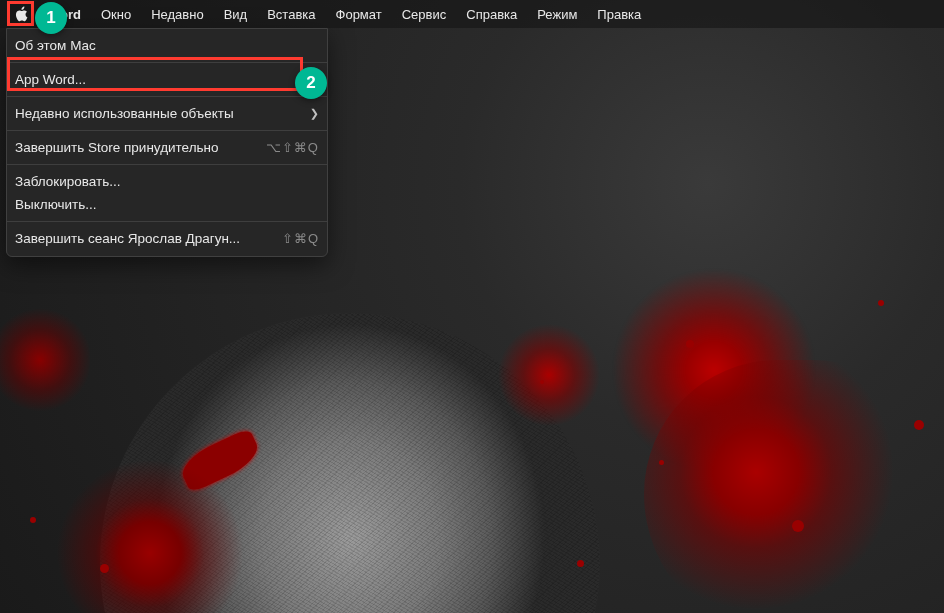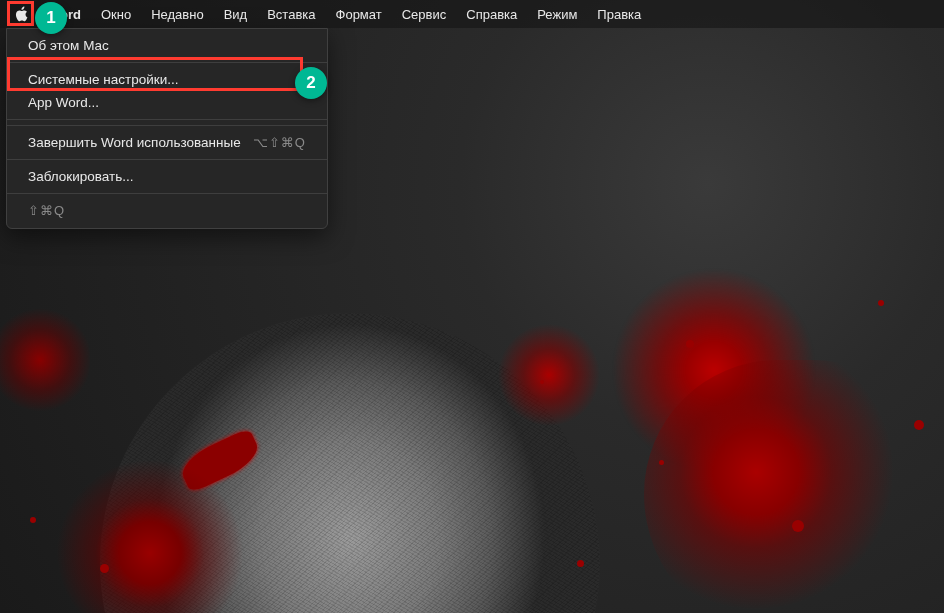--- a/index.html
+++ b/index.html
@@ -152,21 +152,21 @@
       background: #262626;
       border: 1px solid #404040;
       border-radius: 0 0 6px 6px;
       box-shadow: 0 8px 24px rgba(0,0,0,0.5);
       padding: 5px 0 6px 0;
     }
     .dropdown-item {
       display: flex;
       align-items: center;
       justify-content: space-between;
-      padding: 4px 21px;
+      padding: 4px 8px;
       color: #e8e8e8;
       font-size: 13.5px;
       font-weight: 400;
       cursor: default;
       min-height: 22px;
     }
     .dropdown-sep {
       height: 1px;
       background: #3e3e3e;
       margin: 5px 0;
@@ -269,37 +269,42 @@
   <div class="menubar-item">Режим</div>
   <div class="menubar-item">Правка</div>
 </div>
 
 <div class="dropdown">
   <div class="dropdown-item">
     <span>Об этом Mac</span>
   </div>
   <div class="dropdown-sep"></div>
   <div class="dropdown-item">
-    <span>Системные настройки...</span>
-  </div>
-  <div class="dropdown-item">
     <span>App Word...</span>
   </div>
   <div class="dropdown-sep"></div>
-  <div class="dropdown-sep"></div>
-  <div class="dropdown-item">
-    <span>Завершить Word использованные</span>
+  <div class="dropdown-item">
+    <span>Недавно использованные объекты</span>
+    <span class="chevron">❯</span>
+  </div>
+  <div class="dropdown-sep"></div>
+  <div class="dropdown-item">
+    <span>Завершить Store принудительно</span>
     <span class="shortcut">⌥⇧⌘Q</span>
   </div>
   <div class="dropdown-sep"></div>
   <div class="dropdown-item">
     <span>Заблокировать...</span>
   </div>
-  <div class="dropdown-sep"></div>
-  <div class="dropdown-item">
+  <div class="dropdown-item">
+    <span>Выключить...</span>
+  </div>
+  <div class="dropdown-sep"></div>
+  <div class="dropdown-item">
+    <span>Завершить сеанс Ярослав Драгун...</span>
     <span class="shortcut">⇧⌘Q</span>
   </div>
 </div>
 
 <div class="highlight-box hl1"></div>
 <div class="highlight-box hl2"></div>
 
 <div class="badge badge1">1</div>
 <div class="badge badge2">2</div>
 

